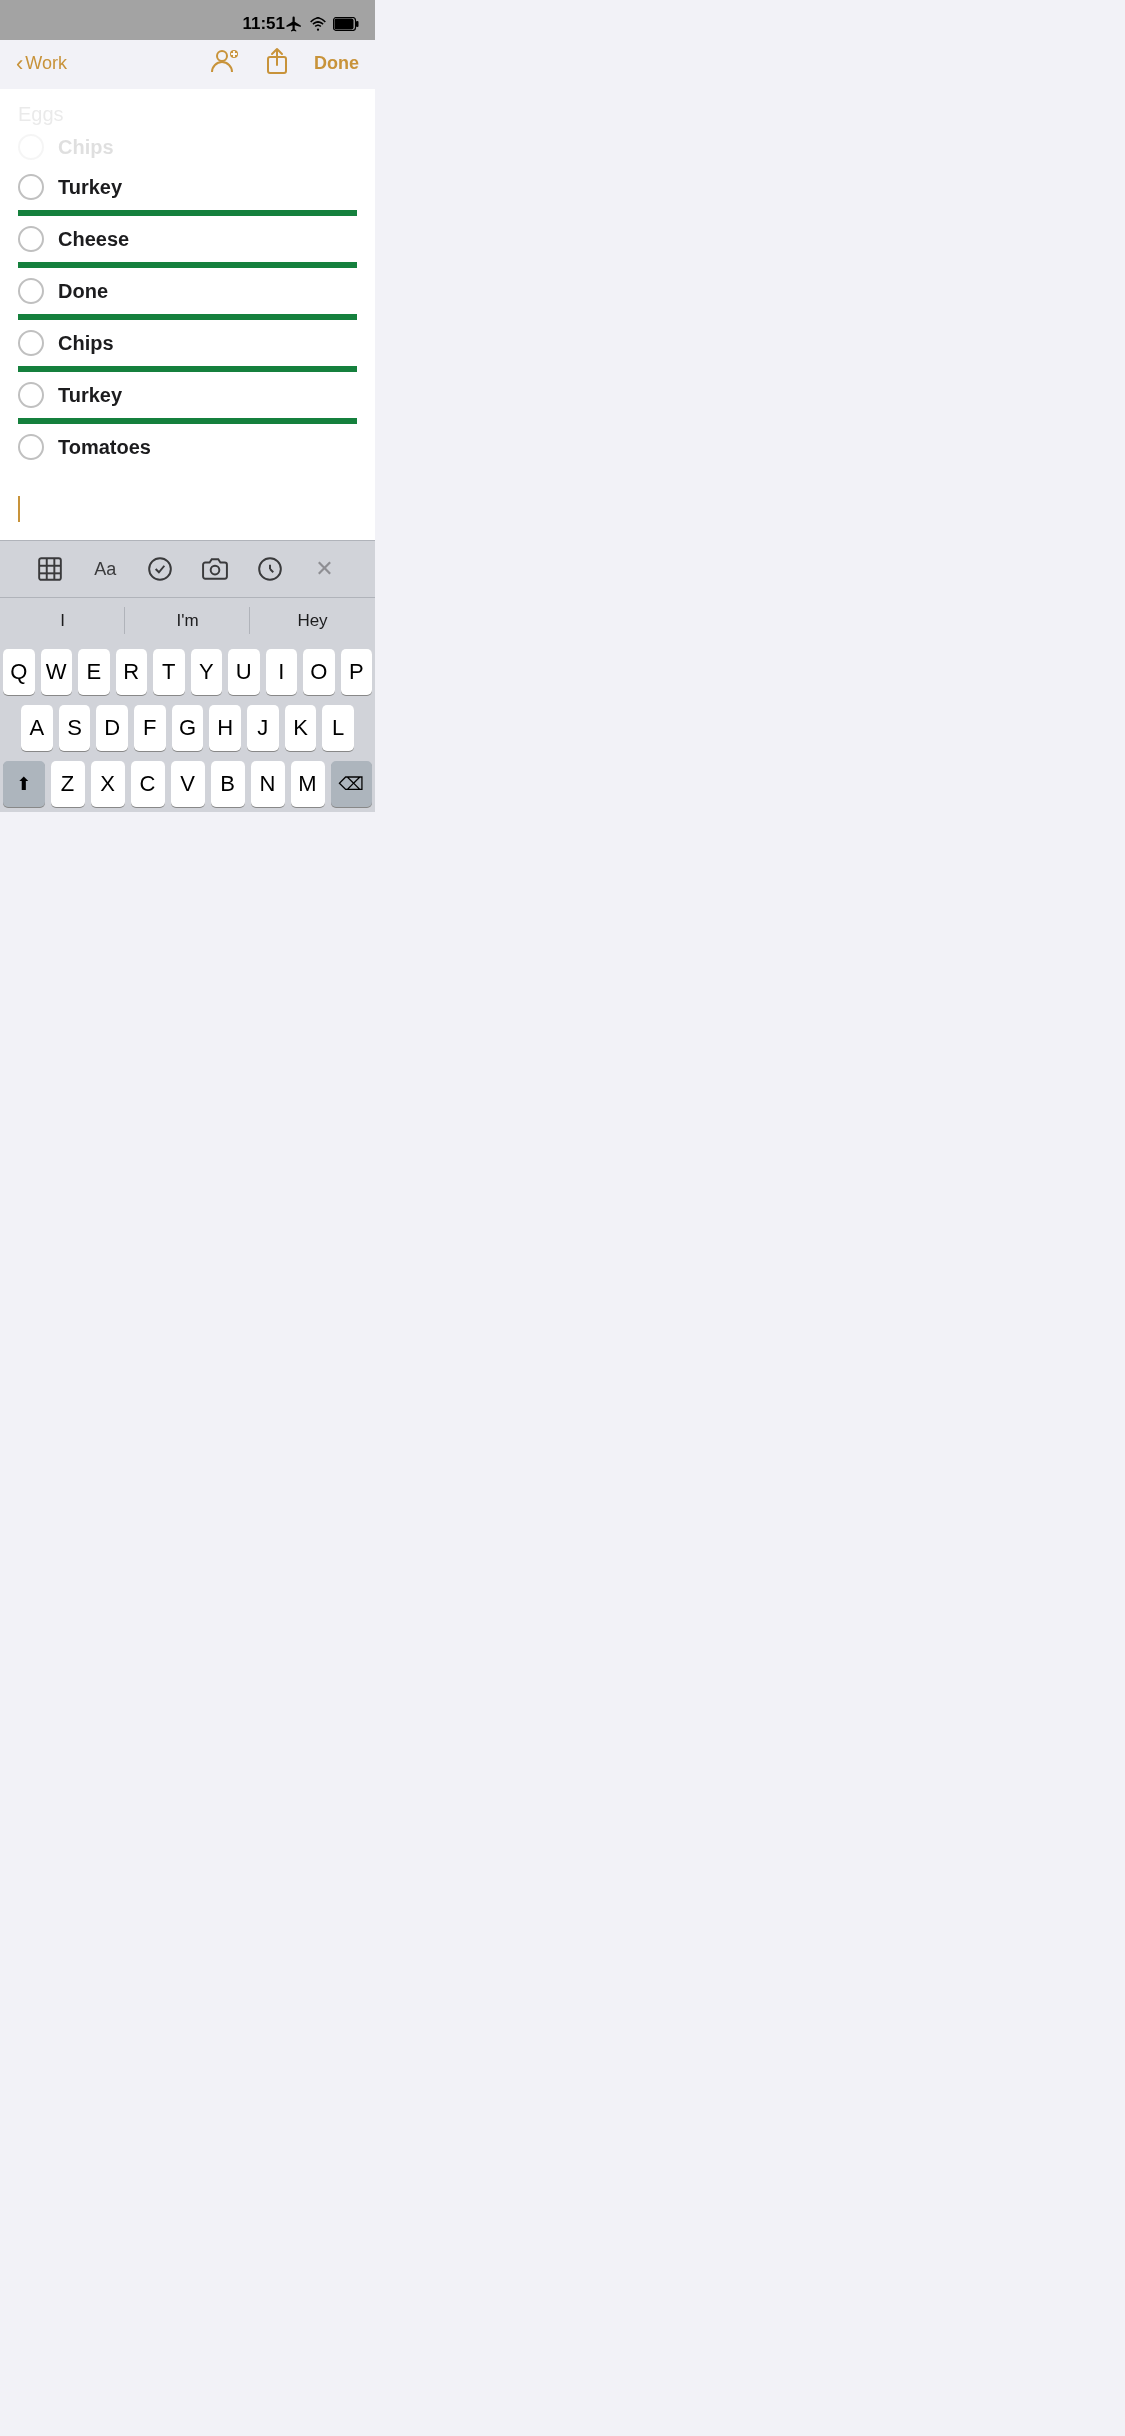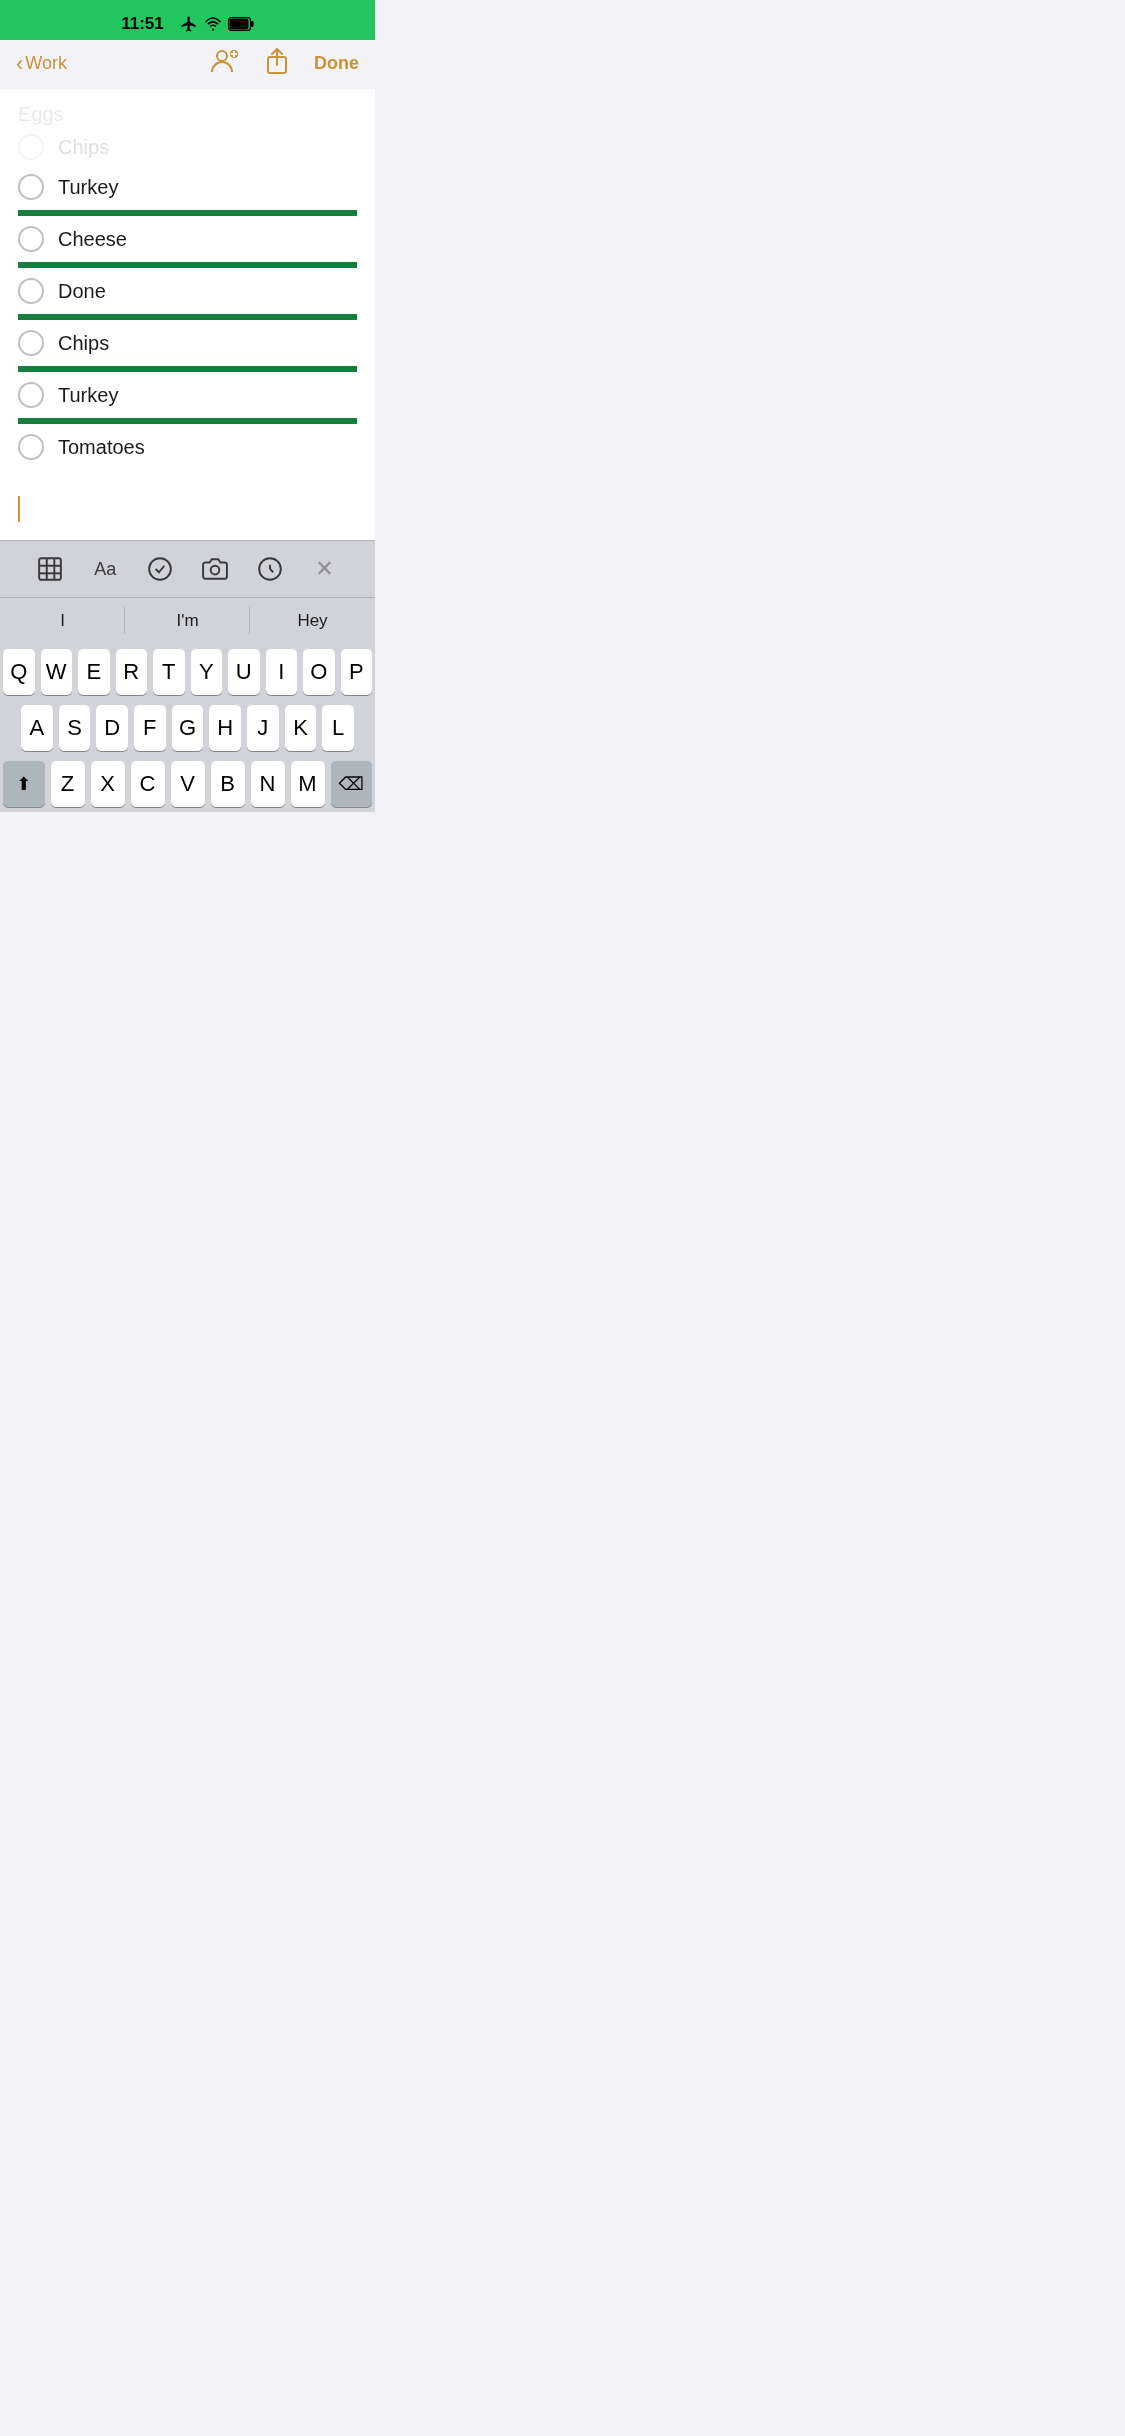--- a/index.html
+++ b/index.html
@@ -10,25 +10,24 @@
       height: 812px;
       font-family: -apple-system, 'Helvetica Neue', sans-serif;
       background: #f2f2f7;
       overflow: hidden;
       position: relative;
     }
 
     
     .status-bar {
       display: flex;
-      justify-content: center;
+      justify-content: flex-end;
       align-items: center;
       padding: 14px 16px 6px;
-      background: #22c55e;
-      gap: 16px;
+      background: #a3a3a3;
     }
     .status-time {
       font-size: 17px;
       font-weight: 600;
       color: #000;
     }
     .status-icons {
       display: flex;
       align-items: center;
       gap: 6px;
@@ -111,21 +110,21 @@
       width: 26px;
       height: 26px;
       border-radius: 50%;
       border: 2px solid #c0c0c0;
       flex-shrink: 0;
       background: transparent;
     }
     .item-label {
       font-size: 20px;
       color: #1c1c1e;
-      font-weight: 400;
+      font-weight: 700;
     }
 
     
     .cursor-area {
       padding: 14px 18px;
       background: #fff;
       min-height: 60px;
       display: flex;
       align-items: flex-start;
     }

